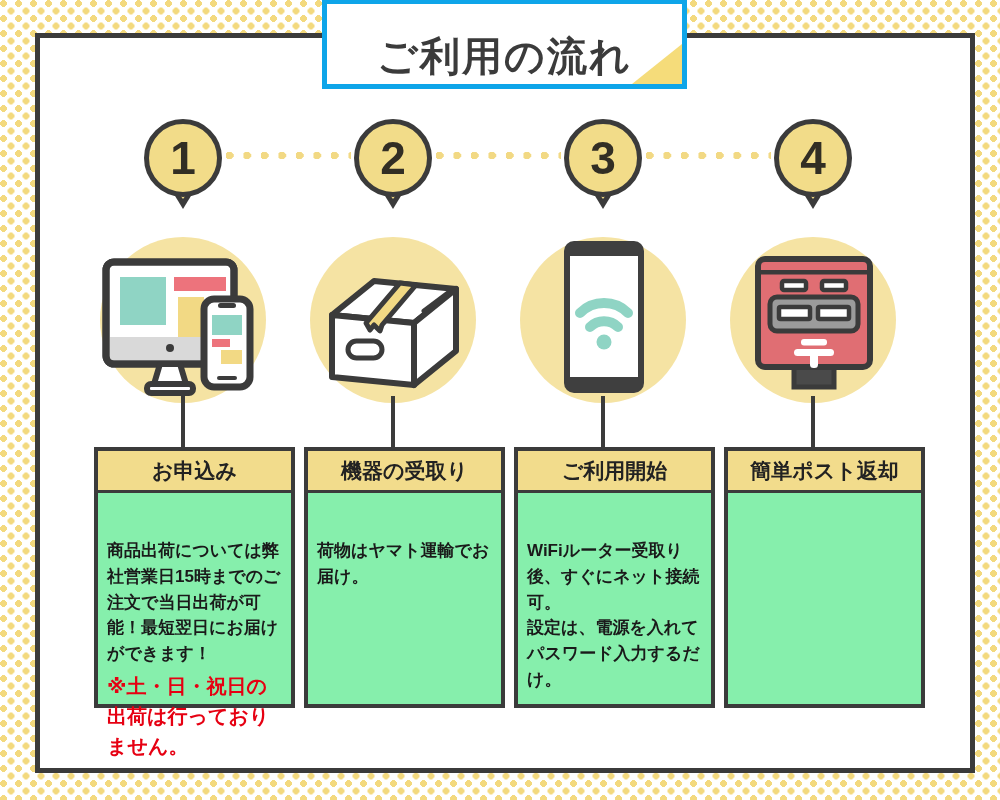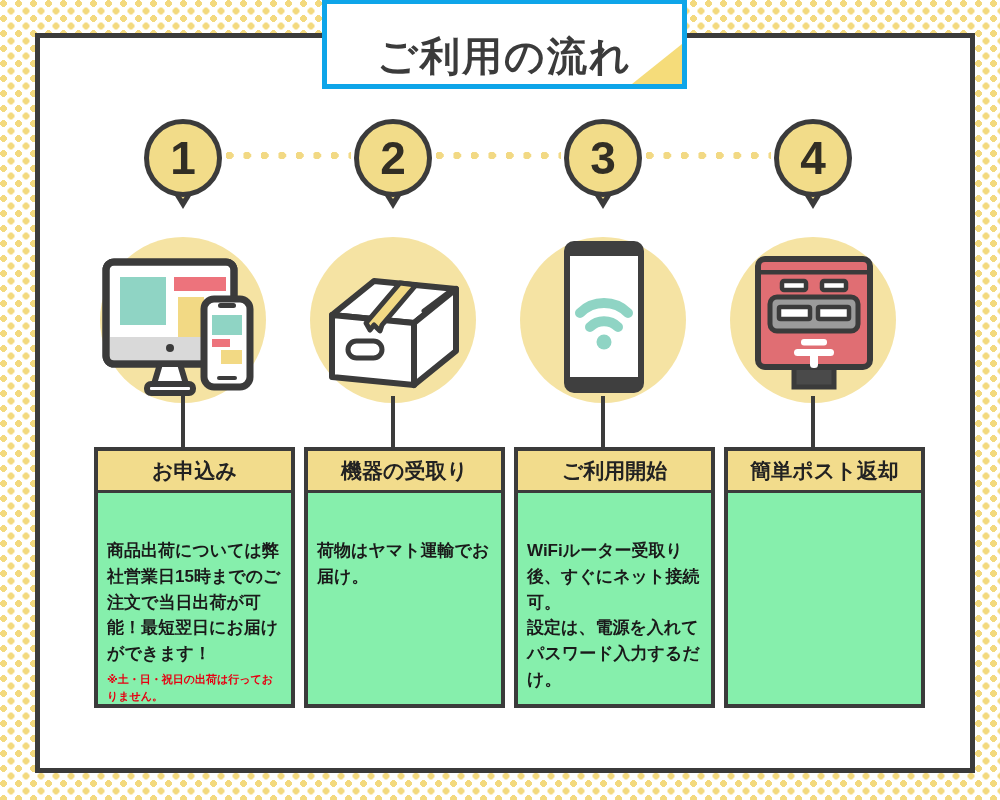--- a/index.html
+++ b/index.html
@@ -58,21 +58,21 @@
   .card-header{
     height:39px;background:#F2DC8C;border-bottom:3px solid #3B3B3B;
     display:flex;align-items:center;justify-content:center;
     font-size:21px;font-weight:700;color:#222222;letter-spacing:0;
   }
   .card-body{
     padding:9px 9px 0 9px;font-size:17px;font-weight:700;line-height:1.52;
     color:#1A1A1A;white-space:pre-line;letter-spacing:0;margin-top:36px;
   }
   .card-note{
-    padding:4px 9px 0 9px;font-size:11px;font-weight:700;line-height:1.5;color:#E60012;
+    padding:4px 9px 0 9px;font-size:20px;font-weight:700;line-height:1.5;color:#E60012;
   }
 </style>
 </head>
 <body>
 
 <div class="frame">
 
   <div class="title-box">
     <span class="title-text">ご利用の流れ</span>
     <span class="corner-fold"></span>

